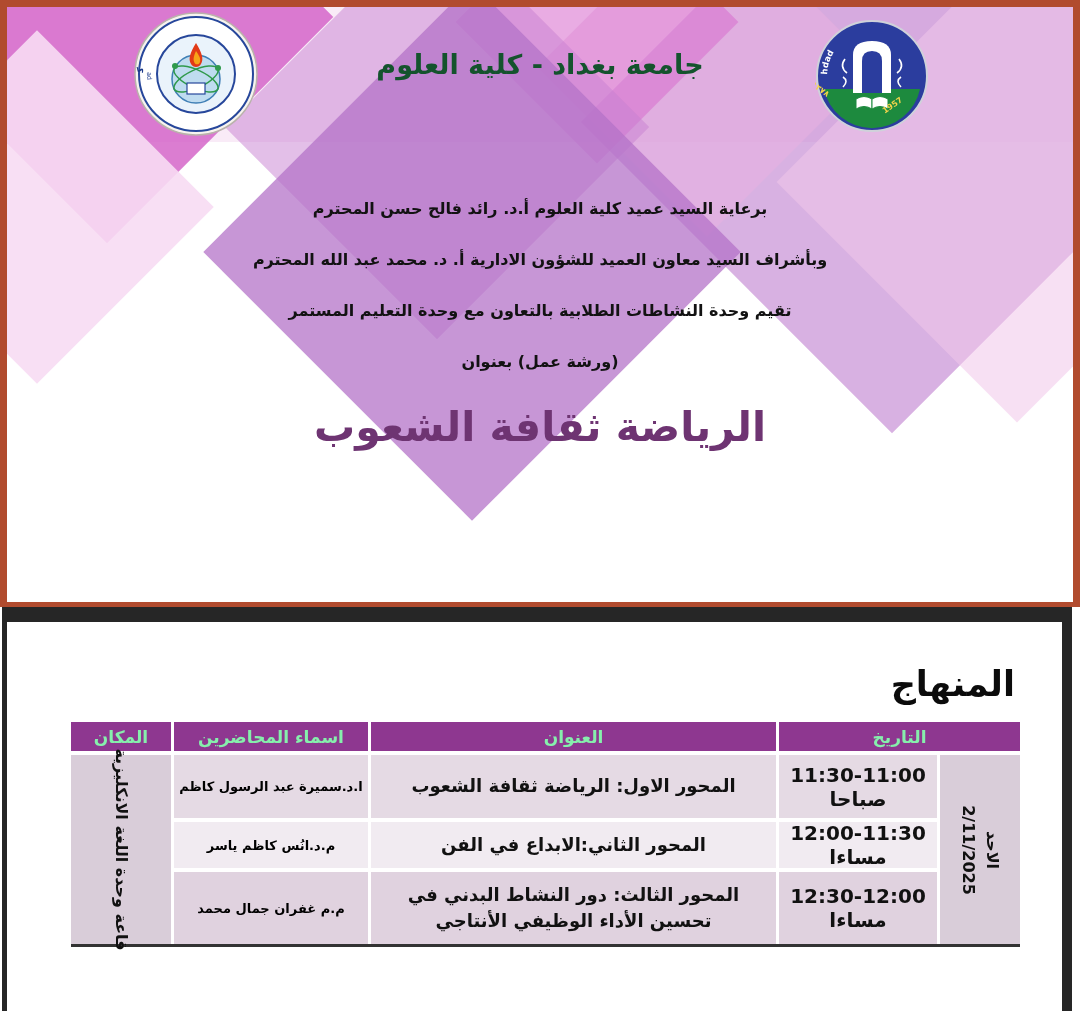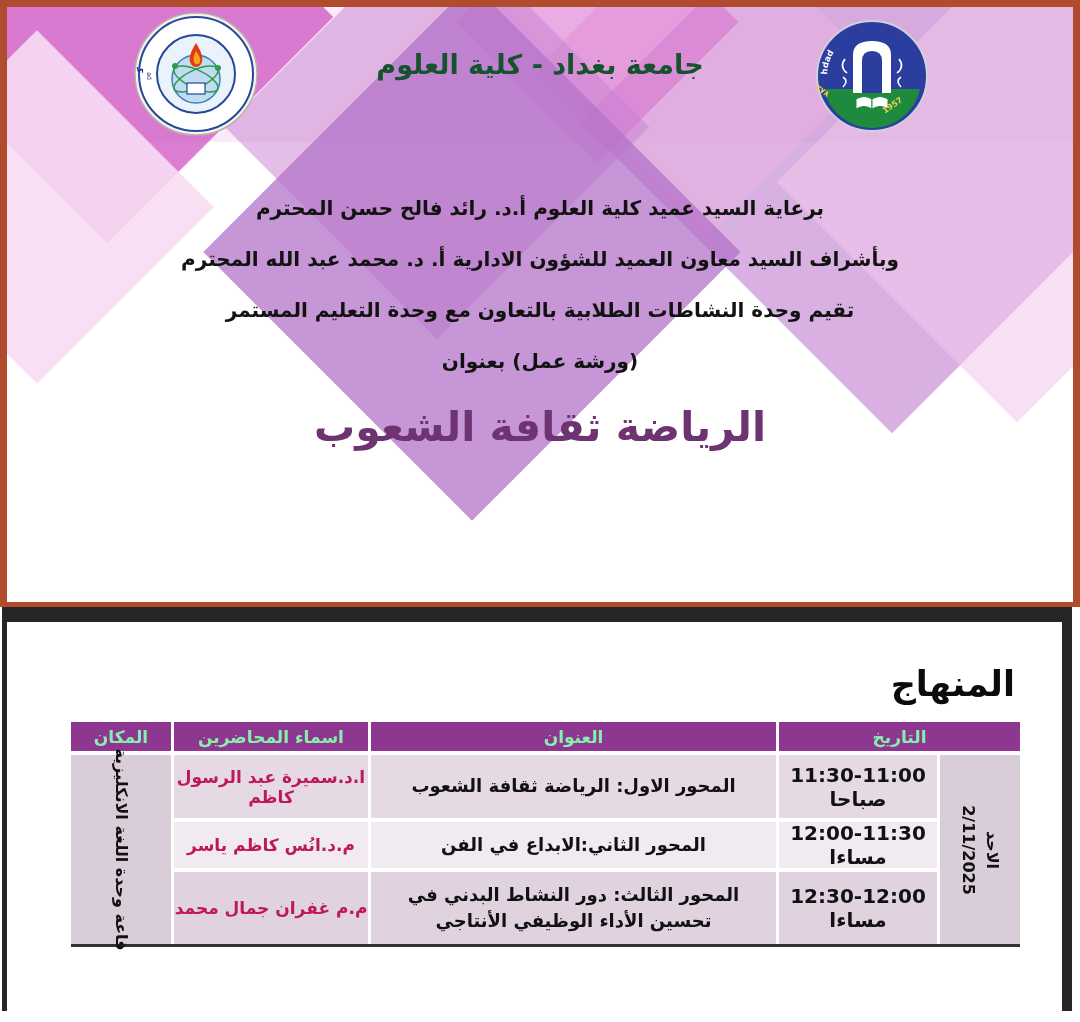--- a/index.html
+++ b/index.html
@@ -36,21 +36,21 @@
     text-align:center; font-size:27px; font-weight:bold; color:#14532d;
   }
   .logo { position:absolute; }
   .logo-college { left:126px; top:4px; }
   .logo-univ    { left:808px; top:12px; }
 
   .flyer-body {
     position:absolute; left:90px; right:90px; top:176px;
     text-align:center; color:#121212;
   }
-  .flyer-line { font-size:20px; font-weight:bold; line-height:51px; }
+  .flyer-line { font-size:16px; font-weight:bold; line-height:51px; }
   .workshop-title {
     margin-top:16px; font-size:41px; font-weight:bold; color:#6e3472;
   }
 
   
   .bottom-panel {
     position:absolute; left:2px; top:607px; width:1070px; height:404px;
     background:#ffffff;
     border-top:15px solid #262626;
     border-left:5px solid #262626;
@@ -78,21 +78,21 @@
   .th-lect { grid-column:4; grid-row:1; }
   .th-place { grid-column:5; grid-row:1; }
 
   .r1 { background:#e5dae4; }
   .r2 { background:#f1ebf1; }
   .r3 { background:#e0d2df; }
   .merged { background:#d9cdd9; }
 
   .time-cell  { font-size:20px; font-weight:bold; color:#111; }
   .title-cell { font-size:18px; font-weight:bold; color:#111; line-height:1.45; padding:0 14px; }
-  .lect-cell  { font-size:17px; font-weight:bold; color:#be185d; }
+  .lect-cell  { font-size:13px; font-weight:bold; color:#000000; }
 
   .date-cell  { grid-column:1; grid-row:2 / span 3; }
   .place-cell { grid-column:5; grid-row:2 / span 3; }
 
   .rot { transform:rotate(90deg); white-space:nowrap; font-weight:bold; color:#111; }
   .rot-date { font-size:16px; text-align:center; line-height:1.5; }
   .rot-place { font-size:16px; }
 </style>
 </head>
 <body>

